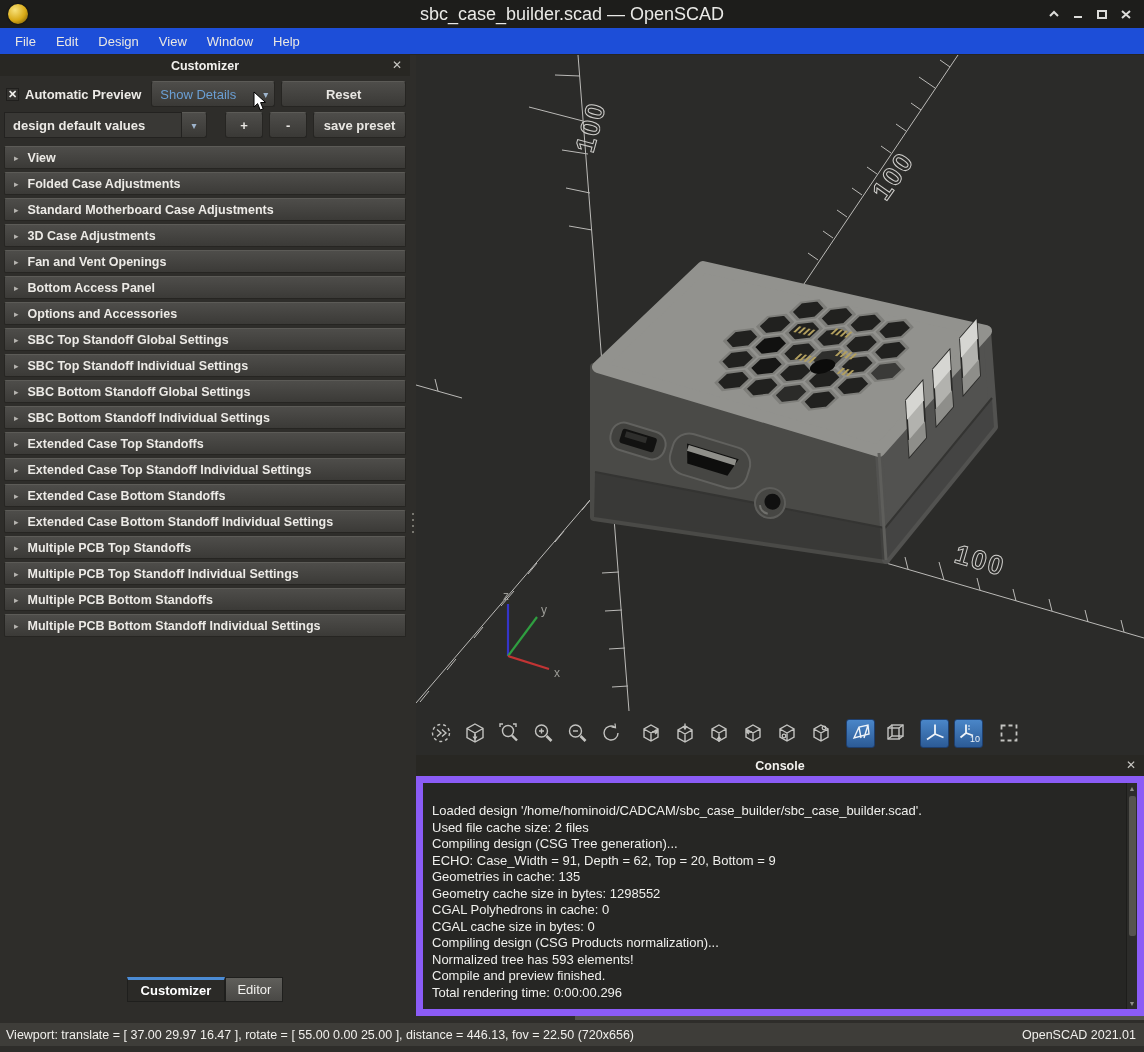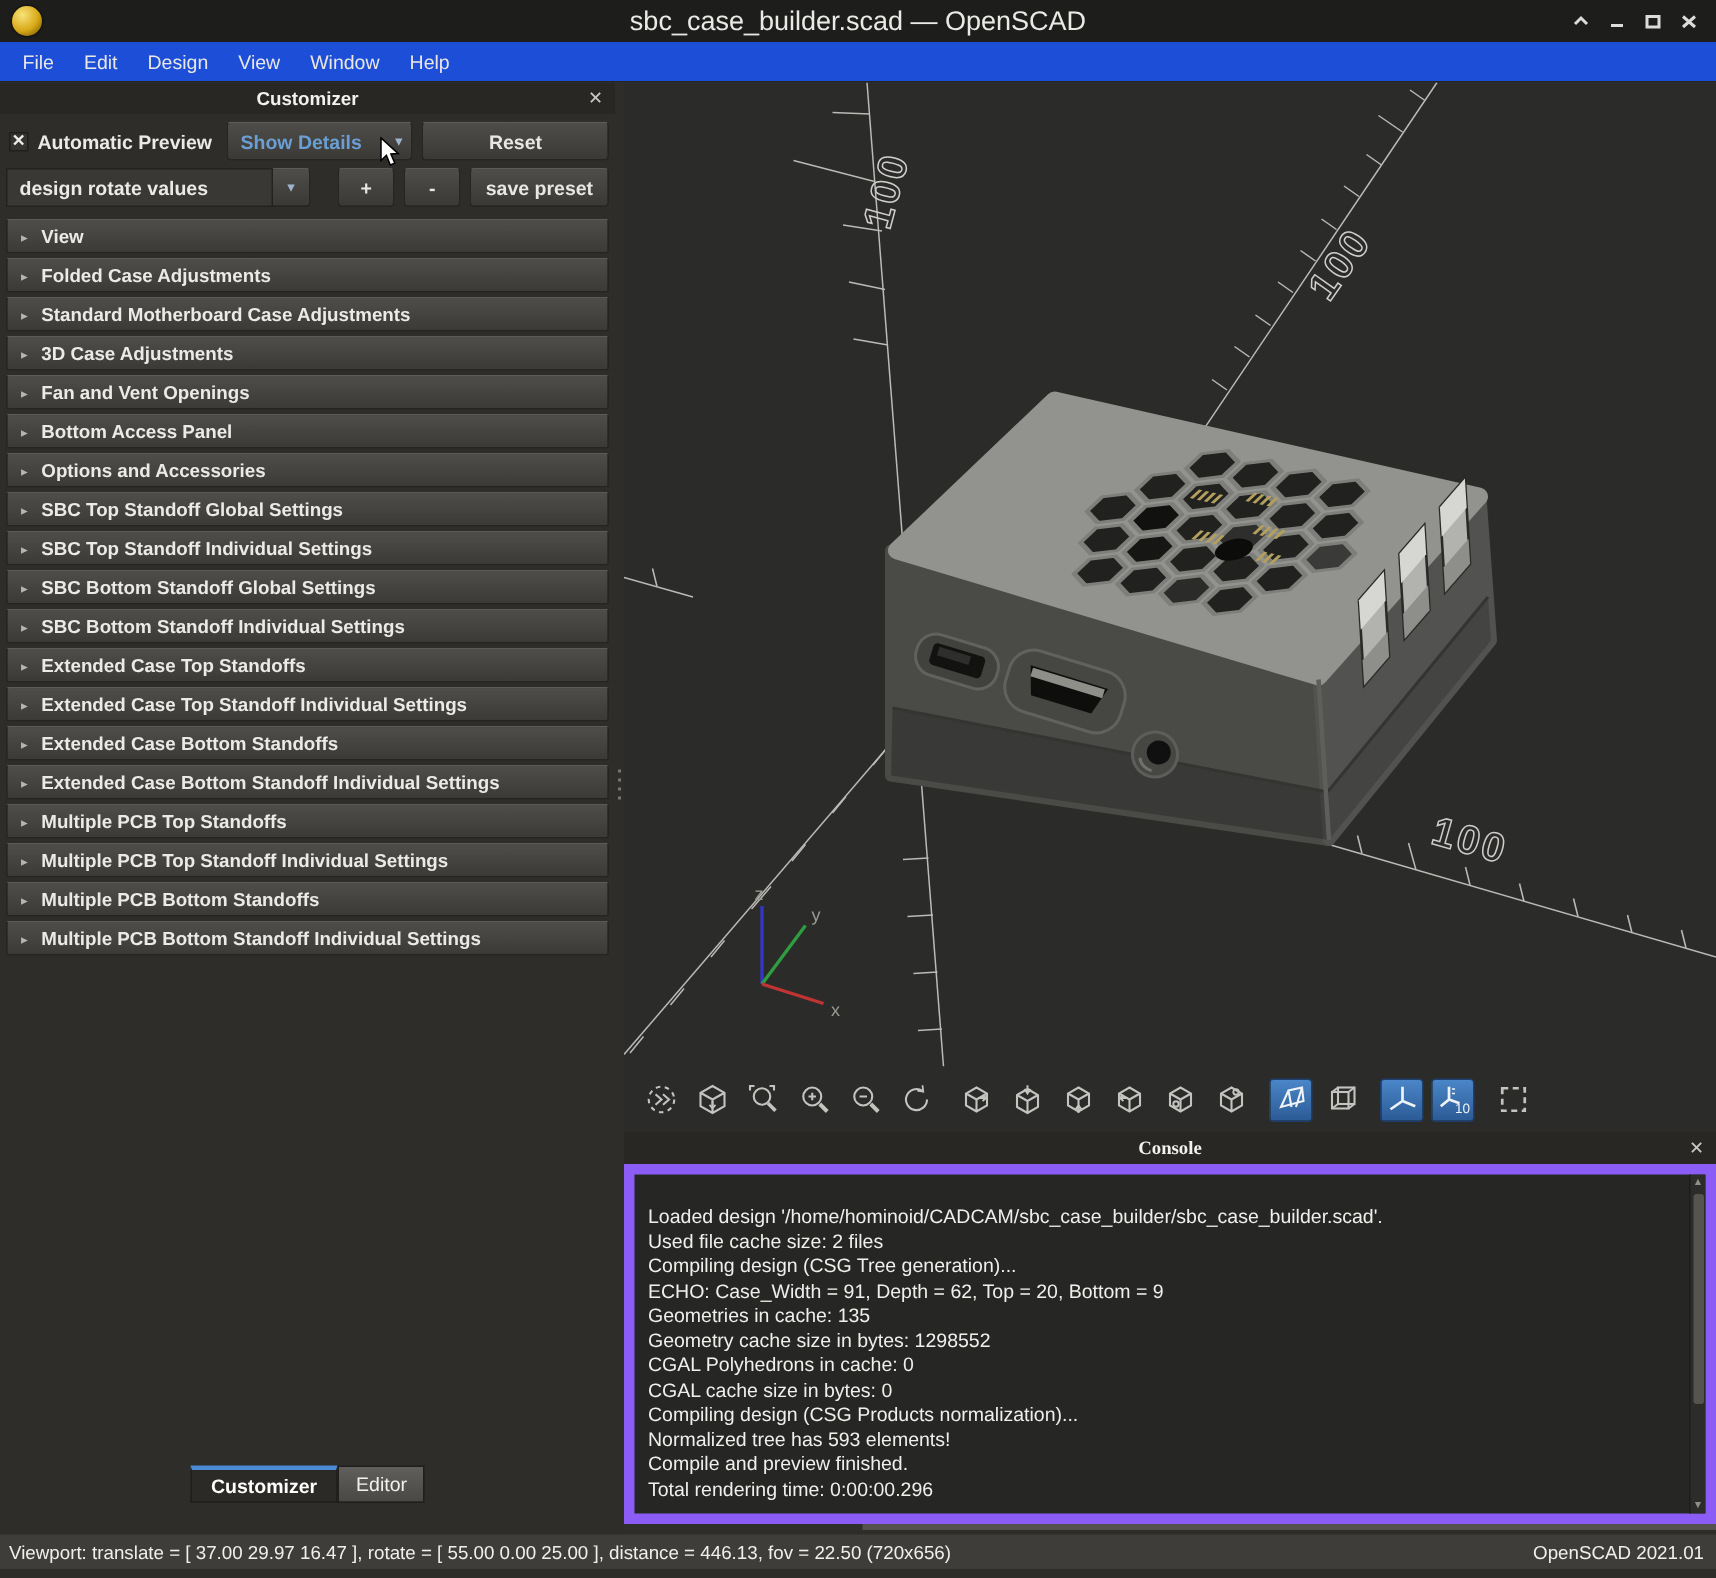--- a/index.html
+++ b/index.html
@@ -32,21 +32,21 @@
   .dock-close { position:absolute; right:8px; top:2px; color:#c9c8c4; font-size:12px; line-height:16px; }
 
   .ctl-row { display:flex; align-items:center; padding:5px 4px 3px 4px; gap:6px; flex:0 0 auto; }
   .checkbox { width:13px; height:13px; background:#343330; border:1px solid #201f1d; color:#f0efec;
               font-size:11px; line-height:11px; text-align:center; margin-left:2px; font-weight:bold; }
   .cb-label { color:#eceae6; font-size:13px; font-weight:bold; margin-right:4px; white-space:nowrap; }
   .btn { background:linear-gradient(#4e4d4a,#3a3936); border:1px solid #262522; border-top-color:#5c5b57;
          border-radius:3px; color:#e9e7e3; font-size:13px; height:26px; display:flex; align-items:center;
          justify-content:center; }
   .dd-details { width:124px; justify-content:space-between; padding:0 6px 0 8px; }
-  .dd-details .dd-text { color:#6b9fd4; font-weight:bold;text-align:right; }
+  .dd-details .dd-text { color:#6b9fd4; font-weight:normal;text-align:right; }
   .dd-arrow { color:#9eb4cc; font-size:10px; }
   .btn-reset { flex:1 1 auto; font-weight:bold; }
   .combo { display:flex; height:26px; flex:0 0 auto; }
   .combo-text { width:178px; background:#393835; border:1px solid #232220; color:#eceae6; font-size:13px;
                 font-weight:bold; display:flex; align-items:center; padding-left:8px; }
   .combo-btn { width:25px; border-radius:0 3px 3px 0; border-left:none; }
   .btn-sq { width:39px; font-weight:bold; }
   .btn-save { width:95px; font-weight:bold; margin-left:auto; }
 
   .sections { margin-top:5px; padding:0 4px; flex:0 0 auto; }
@@ -74,21 +74,21 @@
   .vpb { width:29px; height:29px; margin-right:5px; display:flex; align-items:center; justify-content:center;
          border-radius:3px; color:#c0c0bd; }
   .vpb svg { stroke:#c3c3c0; stroke-width:1.4; fill:none; }
   .vpb.active { background:linear-gradient(#4a86c8,#2c5b96); border:1px solid #1e3f6e; }
   .vpb.active svg { stroke:#eef3f8; }
   .gap1 { margin-left:6px; }
 
   
   .console { flex:1 1 auto; display:flex; flex-direction:column; min-height:0; }
   .console-header { height:21px; background:#282723; display:flex; align-items:center; justify-content:center;
-                    position:relative; flex:0 0 auto;font-family:Liberation Serif, serif; }
+                    position:relative; flex:0 0 auto; }
   .console-header .c-title { color:#f2f1ee; font-size:12.5px; font-weight:bold; }
   .console-body { flex:1 1 auto; background:#262624; border:7px solid #8b5cf6; position:relative; overflow:hidden; }
   .console-lines { padding:20px 18px 0 9px; }
   .console-line { color:#efefec; font-size:13px; line-height:16.5px; white-space:nowrap; }
   .vscroll { position:absolute; right:0; top:0; bottom:0; width:11px; background:#2c2c2a; border-left:1px solid #1d1d1b; }
   .vscroll .arr { color:#8f8f8a; font-size:7px; text-align:center; height:11px; line-height:11px; }
   .vscroll .arr-down { position:absolute; bottom:0; left:0; right:0; }
   .vscroll .thumb { position:absolute; top:13px; left:2px; width:7px; height:140px; background:#55544f; border-radius:2px; }
   .hscroll { height:4px; background:#2f2f2c; position:relative; flex:0 0 auto; }
   .hscroll .track-light { position:absolute; left:159px; right:0; top:0; bottom:0; background:#53524d; }
@@ -155,21 +155,21 @@
         <span class="cb-label">Automatic Preview</span>
         <div class="btn dd-details">
           <span class="dd-text">Show Details</span>
           <span class="dd-arrow">▾</span>
         </div>
         <div class="btn btn-reset">Reset</div>
       </div>
 
       <div class="ctl-row" style="padding-top:2px;">
         <div class="combo">
-          <div class="combo-text">design rotate values</div>
+          <div class="combo-text">design default values</div>
           <div class="btn combo-btn">
               <span class="dd-arrow">▾</span>
             </div>
         </div>
         <div class="btn btn-sq" style="margin-left:12px;">+</div>
         <div class="btn btn-sq">-</div>
         <div class="btn btn-save">save preset</div>
       </div>
 
       <div class="sections">

